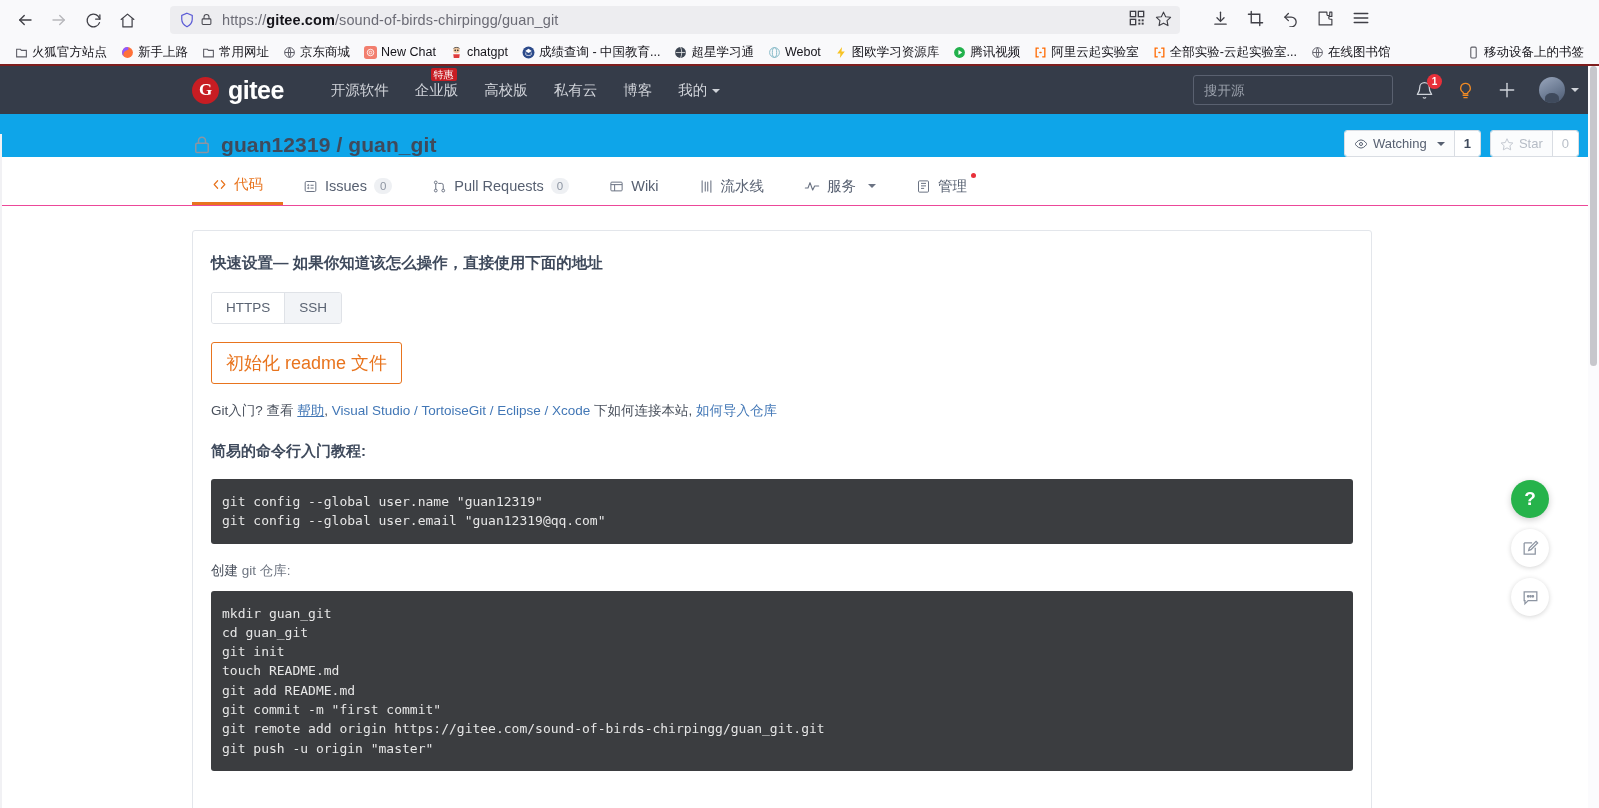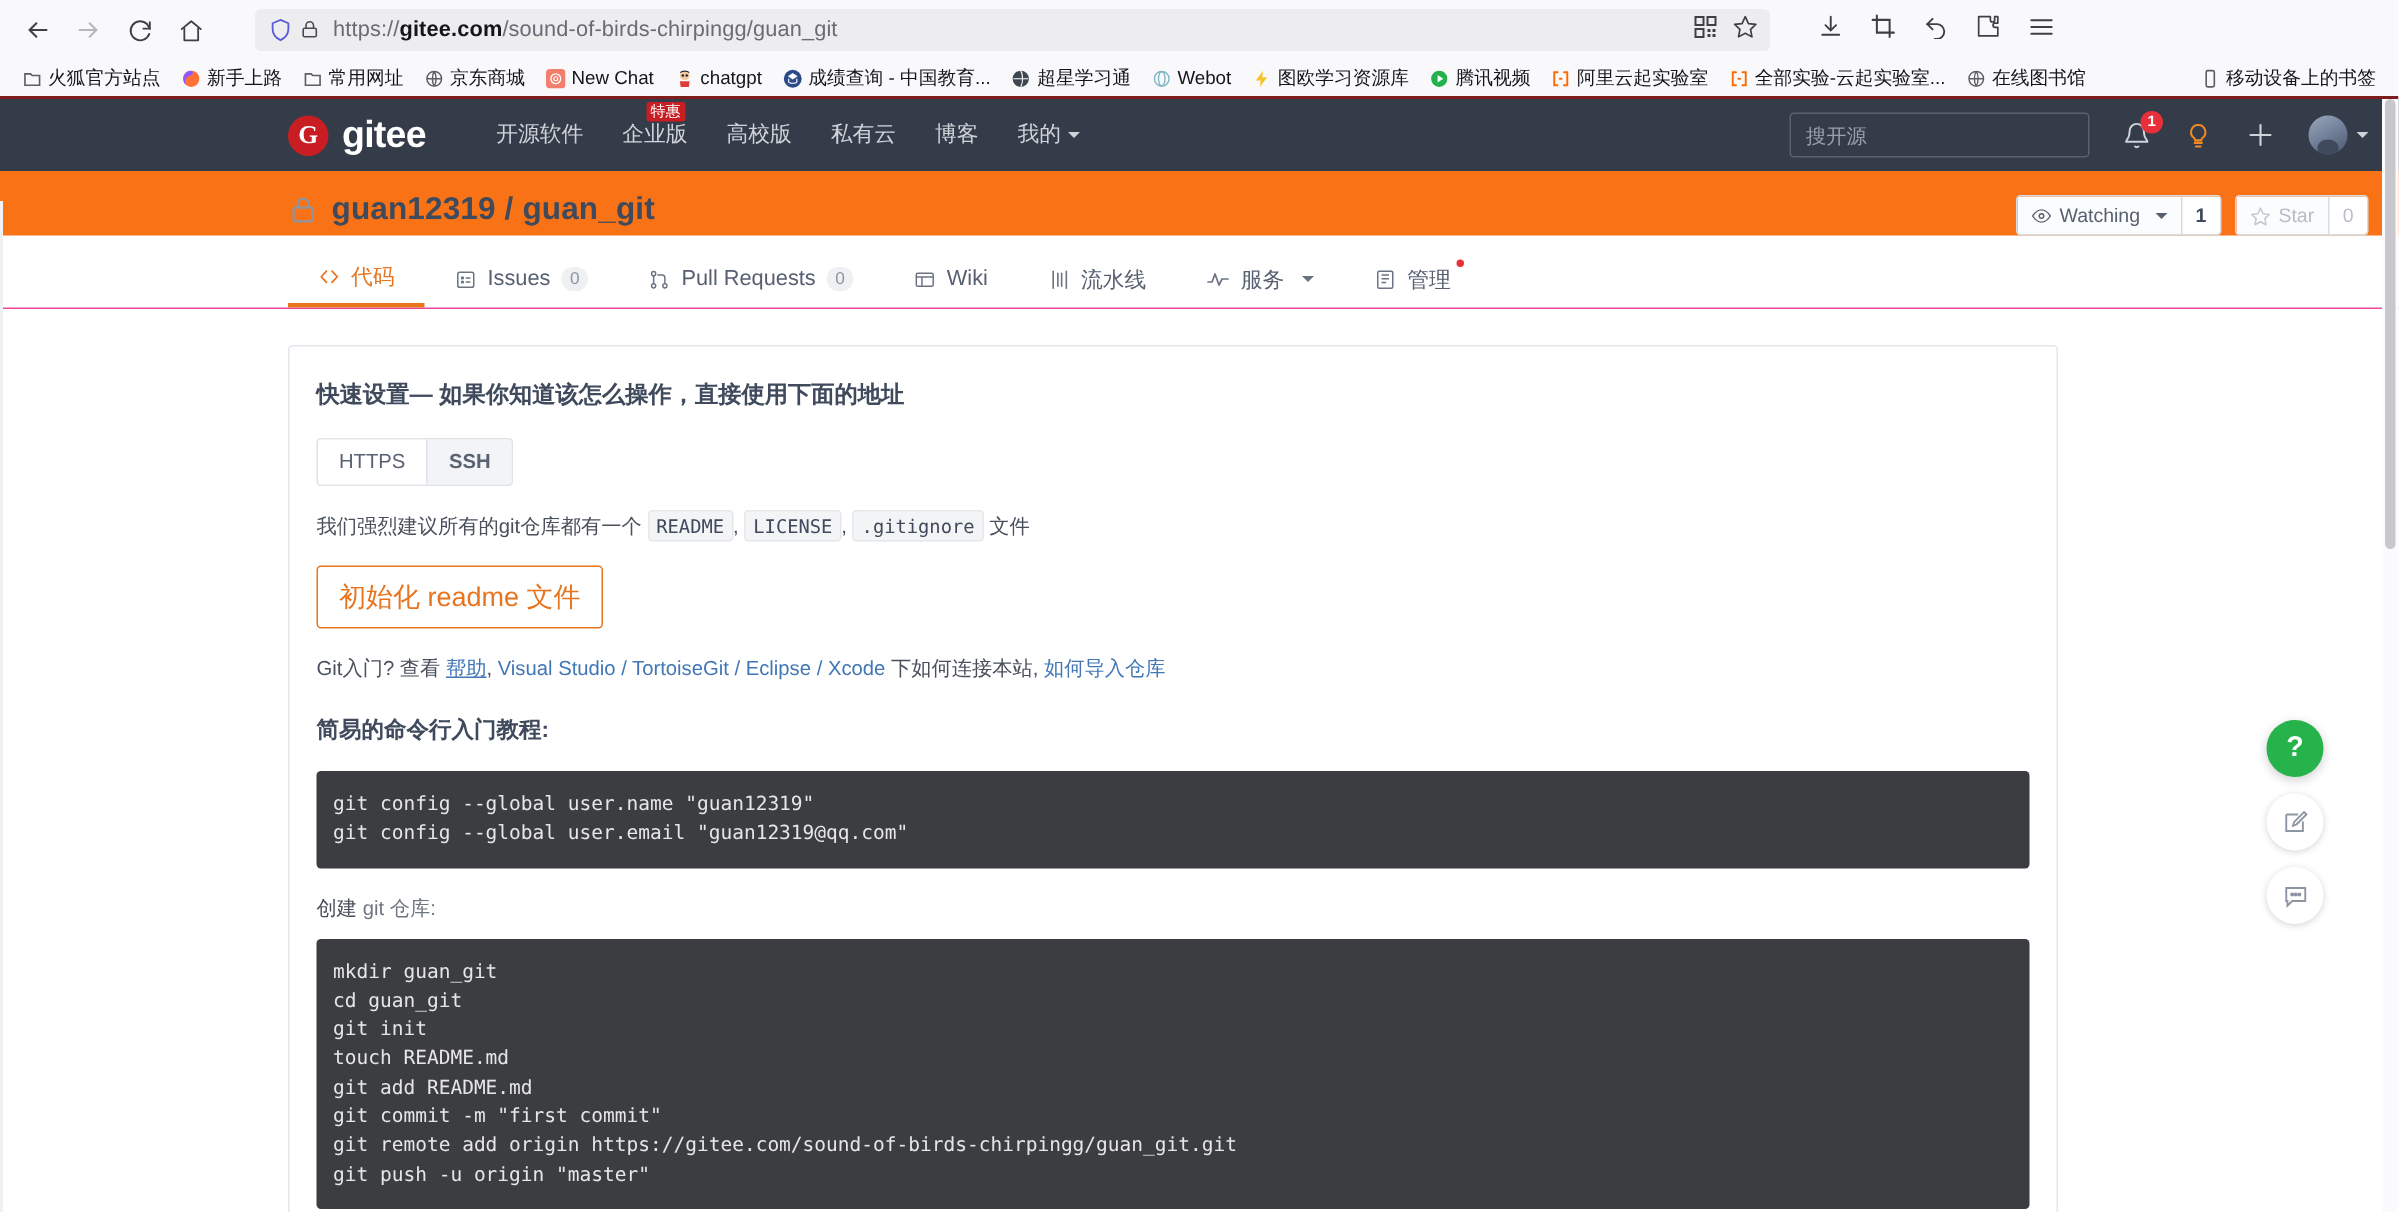--- a/index.html
+++ b/index.html
@@ -94,21 +94,21 @@
   }
   .avatar::after {
     content:""; position:absolute; width:14px; height:10px; background:#3f4a5c;
     border-radius:50% 50% 0 0; left:6px; bottom:0;
   }
   .avatar-caret { border-left:4px solid transparent; border-right:4px solid transparent;
     border-top:4px solid #d0d3d9; margin-left:6px; }
 
   
   .repo-bar {
-    background:#f97316; padding:14px 20px 0 192px; display:flex; align-items:flex-start;
+    background:#0ea5e9; padding:14px 20px 0 192px; display:flex; align-items:flex-end;
   }
   .repo-title { display:flex; align-items:center; gap:9px; }
   .repo-title .lock { width:20px; height:22px; flex:0 0 auto; }
   .repo-title .txt { font-size:21px; font-weight:700; color:#3f4a5c; letter-spacing:.1px; }
   .repo-actions { margin-left:auto; display:flex; align-items:center; gap:9px; padding-top:2px;padding-left:44px; }
   .btn-group { display:flex; align-items:stretch; border:1px solid #d9dde3; border-radius:3px; overflow:hidden; }
   .btn-group .seg {
     padding:0 9px; height:25px; display:flex; align-items:center; gap:5px;
     font-size:13px; color:#576071; background:#fbfcfd;
   }
@@ -139,21 +139,21 @@
     width:1180px; border:1px solid #e3e6eb; border-radius:3px;
     padding:22px 18px 0 18px; min-height:600px; background:#fff;
   }
   .qs-title { font-size:15.5px; font-weight:700; color:#3f4a5c; margin:0 0 18px 0; }
   .clone-row { display:flex; align-items:center; gap:10px; margin-bottom:18px; }
   .proto { display:flex; border:1px solid #dfe2e7; border-radius:3px; overflow:hidden; }
   .proto .p {
     padding:0 14px; height:30px; line-height:30px; font-size:13.5px; color:#5a6372; background:#f2f4f7;
   }
   .proto .p.active { background:#fff; }
-  .proto .p + .p { border-left:1px solid #dfe2e7;font-weight:bold; }
+  .proto .p + .p { border-left:1px solid #dfe2e7; }
   .clone-input {
     width:345px; height:30px; border:1px solid #dfe2e7; border-radius:3px;
     display:flex; align-items:center; padding:0 10px; background:#fff;
   }
   .clone-input .val { flex:1 1 auto; font-size:13.5px; color:#9aa2af; white-space:nowrap; overflow:hidden; }
   .hint-line { font-size:13.5px; color:#49505c; margin-bottom:17px; }
   code.kbd {
     font-family:"DejaVu Sans Mono","Liberation Mono",monospace; font-size:12.5px;
     background:#f3f4f6; border:1px solid #e5e7eb; border-radius:3px; padding:2px 5px; color:#3f4a5c;
   }
@@ -542,27 +542,20 @@
 
       <div class="qs-title">快速设置— 如果你知道该怎么操作，直接使用下面的地址</div>
 
       <div class="clone-row">
         <div class="proto">
           <div class="p active">HTTPS</div>
           <div class="p">SSH</div>
         </div>
       </div>
 
-      <div class="hint-line">
-        <span>我们强烈建议所有的git仓库都有一个</span>
-        <code class="kbd">README</code>,
-        <code class="kbd">LICENSE</code>,
-        <code class="kbd">.gitignore</code>
-        <span>文件</span>
-      </div>
 
       <div>
         <span class="btn-readme">初始化 readme 文件</span>
       </div>
 
       <div class="git-help">
         <span>Git入门?</span>
         <span>查看</span>
         <a class="u">帮助</a>,
         <a>Visual Studio / TortoiseGit / Eclipse / Xcode</a>

